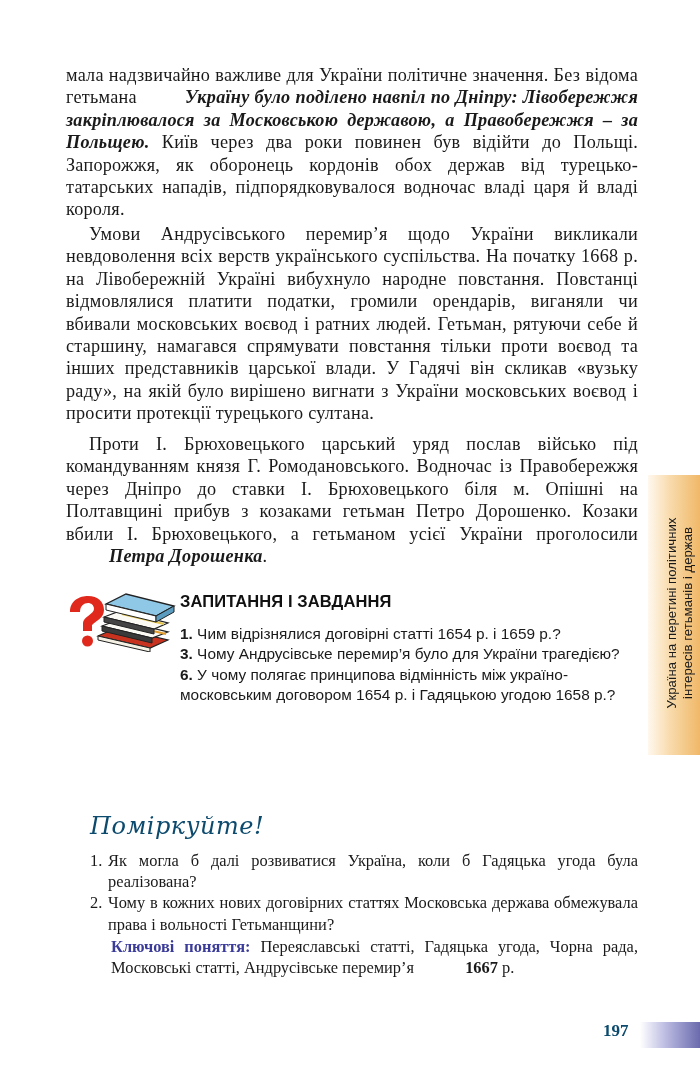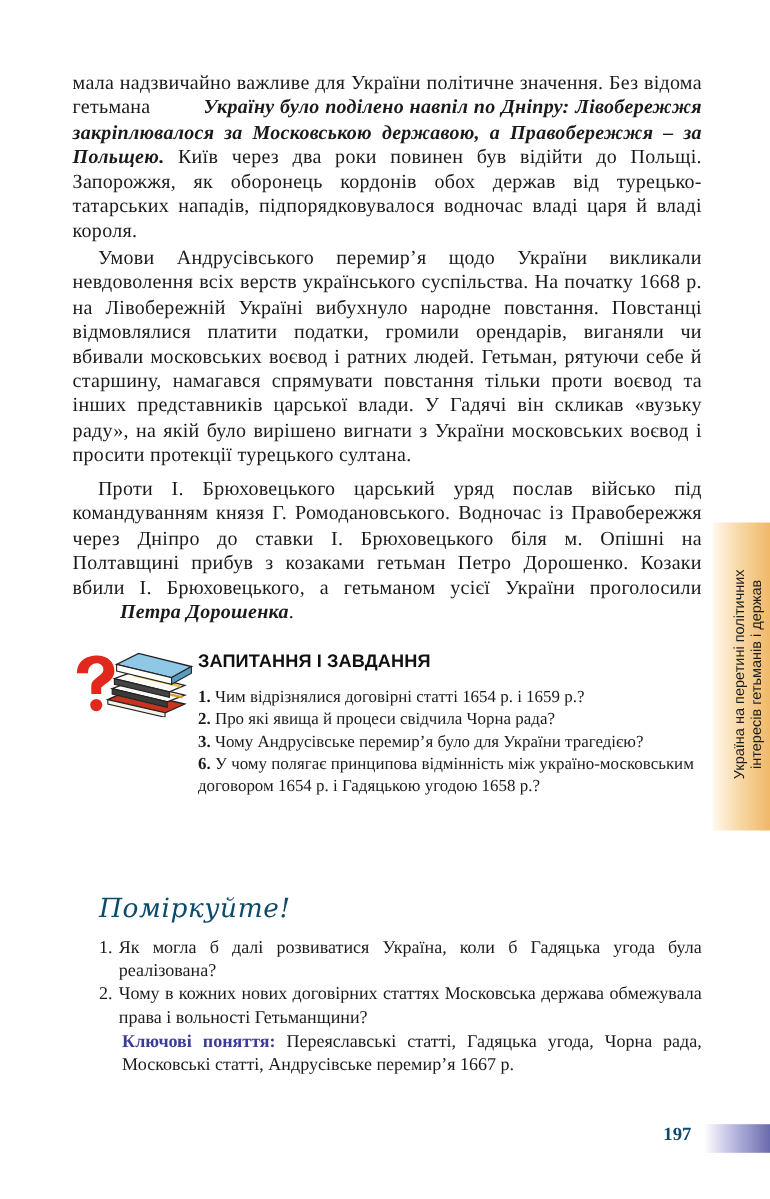--- a/index.html
+++ b/index.html
@@ -28,21 +28,21 @@
     #questions-heading {
       position: absolute; left: 180px; top: 592px;
       font-family: "Liberation Sans", "DejaVu Sans", sans-serif;
       font-weight: bold; font-size: 16.5px; letter-spacing: 0.1px; color: #111;
     }
     #questions-list {
       position: absolute; left: 180px; top: 624px; width: 458px;
       font-family: "Liberation Sans", "DejaVu Sans", sans-serif;
       font-size: 15.4px; line-height: 20.3px; color: #1a1a1a;
     }
-    .q { margin: 0; font-family: Liberation Serif, serif; }
+    .q { margin: 0; }
     .q .num { font-weight: bold; }
 
     
     #think-title {
       position: absolute; left: 90px; top: 812px;
       font-family: "DejaVu Serif", "Liberation Serif", serif;
       font-style: italic; font-size: 24px; color: #0c4a6e; letter-spacing: 0.5px;
     }
     #think-list {
       position: absolute; left: 90px; top: 850px; width: 548px;
@@ -52,21 +52,21 @@
     .tq { display: flex; margin: 0; }
     .tq .n { width: 18px; flex: none; }
     .tq .t { flex: 1; text-align: justify; }
 
     #key-concepts {
       position: absolute; left: 111px; top: 936px; width: 527px;
       font-family: "Liberation Serif", "DejaVu Serif", serif;
       font-size: 16.4px; line-height: 21.2px; text-align: justify;
     }
     #key-label { color: #3b3b9a; font-weight: bold; margin-top: 46px; }
-    .bold { font-weight: normal; }
+    .bold { font-weight: bold; margin-left: 47px; }
 
     
     #side-tab {
       position: absolute; left: 648px; top: 475px; width: 52px; height: 280px;
       background: linear-gradient(to right, #fff8ee 0%, #f8d9a8 45%, #f0b868 100%);
     }
     #side-tab-text {
       position: absolute; left: 0; top: 0; width: 280px; height: 52px;
       transform-origin: 0 0; transform: translate(6px, 278px) rotate(-90deg);
       font-family: "Liberation Sans", "DejaVu Sans", sans-serif;
@@ -119,21 +119,20 @@
     <polygon points="42,14 92,26 110,16 62,4" fill="#8ec8e6" stroke="#222" stroke-width="1.3"></polygon>
     <polygon points="42,14 42,20 92,32 92,26" fill="#ffffff" stroke="#222" stroke-width="1"></polygon>
     <polygon points="92,26 92,32 110,22 110,16" fill="#5a9cc0" stroke="#222" stroke-width="1"></polygon>
   </svg>
 </div>
 
 <div id="questions-heading">ЗАПИТАННЯ І ЗАВДАННЯ</div>
 
 <div id="questions-list">
   <p class="q"><span class="num">1.</span><span> Чим відрізнялися договірні статті 1654 р. і 1659 р.?</span></p>
-  <p class="q"><span class="num">2.</span><span> Про які явища й процеси свідчила Чорна рада?</span></p>
   <p class="q"><span class="num">3.</span><span> Чому Андрусівське перемир’я було для України трагедією?</span></p>
   <p class="q"><span class="num">6.</span><span> У чому полягає принципова відмінність між україно-московським договором 1654 р. і Гадяцькою угодою 1658 р.?</span></p>
 </div>
 
 <div id="think-title">Поміркуйте!</div>
 
 <div id="think-list">
   <div class="tq">
     <span class="n">1.</span>
     <span class="t">Як могла б далі розвиватися Україна, коли б Гадяцька угода була реалізована?</span>

